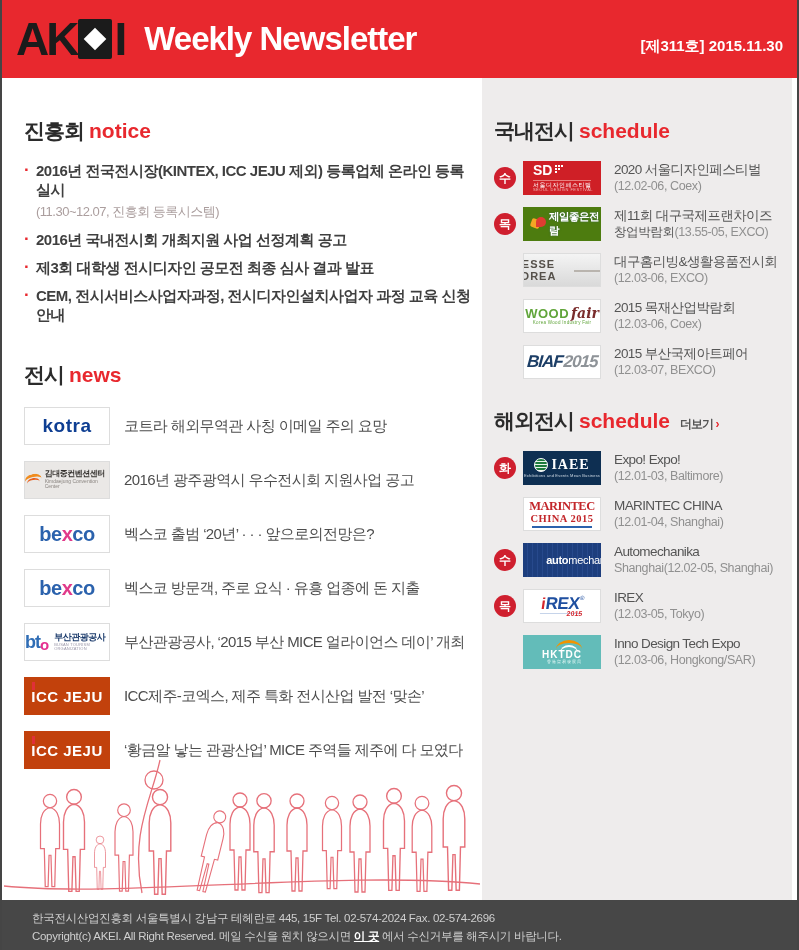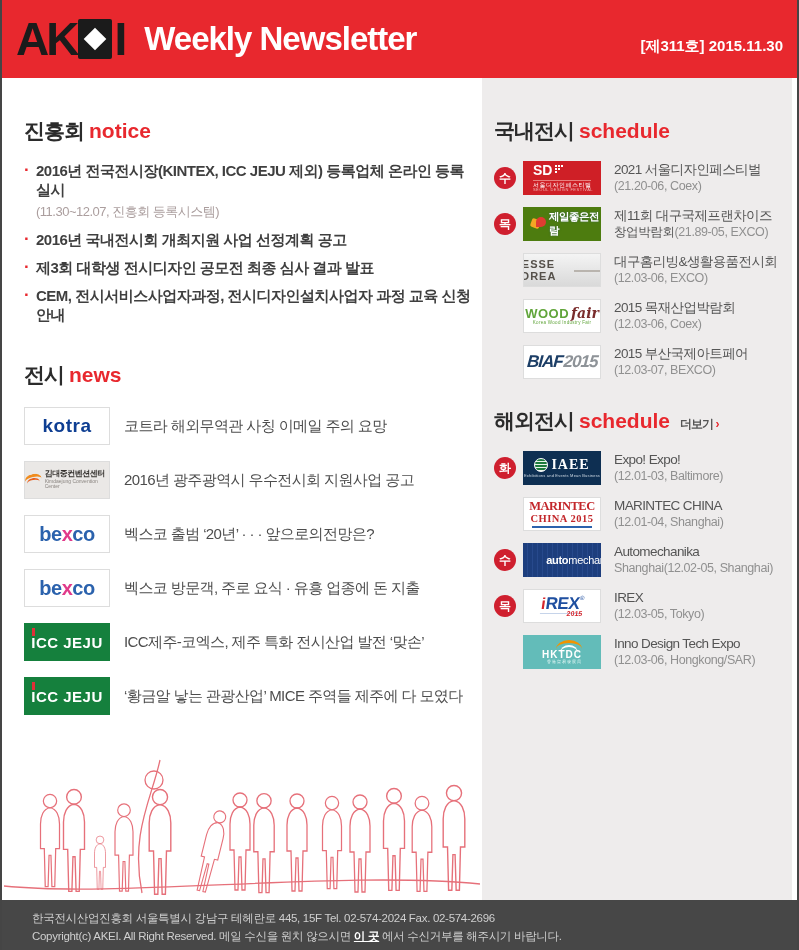--- a/index.html
+++ b/index.html
@@ -54,21 +54,21 @@
   .gj-txt { display:flex; flex-direction:column; line-height:1.1; }
   .gj-name { font-size:8px; font-weight:bold; color:#33302d; letter-spacing:-0.5px; }
   .gj-sub { font-size:5px; color:#8a8580; }
   .bexco-txt { font-weight:bold; font-size:20px; letter-spacing:-0.5px; color:#2b62ad; }
   .bexco-x { color:#e13a8a; }
   .bto-bt { font-weight:900; font-size:18px; color:#2f6db5; letter-spacing:-1px; }
   .bto-o { font-weight:900; font-size:15px; color:#e5308f; vertical-align:-2px; }
   .bto-txt { margin-left:5px; display:flex; flex-direction:column; line-height:1.1; }
   .bto-name { font-size:9px; font-weight:bold; color:#1a3a6b; letter-spacing:-0.5px; }
   .bto-sub { font-size:4px; color:#9a96a8; letter-spacing:0.2px; }
-  .icc-box { background:#15803d; border:none; position:relative; }
+  .icc-box { background:#c2410c; border:none; position:relative; }
   .icc-txt { color:#fff; font-weight:bold; font-size:15px; letter-spacing:0.5px; position:relative; }
   .icc-txt::before { content:""; position:absolute; left:1px; top:-6px; width:3px; height:8px; background:#e03038; }
 
   
   .sched-list { margin-top:16px; }
   .s-row { display:flex; align-items:center; margin-bottom:12px; cursor:pointer; }
   .day-slot { width:22px; height:22px; margin-right:7px; flex-shrink:0; }
   .day-circle { width:22px; height:22px; border-radius:50%; background:#cf1f2e; color:#fff;
                 font-size:12px; font-weight:bold; display:flex; align-items:center; justify-content:center; }
   .s-logo { width:78px; height:34px; background:#fff; border:1px solid #ddd; flex-shrink:0;
@@ -210,20 +210,30 @@
         <div class="news-text">벡스코 출범 ‘20년’ · · · 앞으로의전망은?</div>
       </div>
 
       <div class="news-row">
         <div class="logo-box">
           <span class="bexco-txt"><span>be</span><span class="bexco-x">x</span><span>co</span></span>
         </div>
         <div class="news-text">벡스코 방문객, 주로 요식 · 유흥 업종에 돈 지출</div>
       </div>
 
+      <div class="news-row">
+        <div class="logo-box">
+          <span><span class="bto-bt">bt</span><span class="bto-o">o</span></span>
+          <span class="bto-txt">
+            <span class="bto-name">부산관광공사</span>
+            <span class="bto-sub">BUSAN TOURISM ORGANIZATION</span>
+          </span>
+        </div>
+        <div class="news-text">부산관광공사, ‘2015 부산 MICE 얼라이언스 데이’ 개최</div>
+      </div>
 
       <div class="news-row">
         <div class="logo-box icc-box">
           <span class="icc-txt">ICC JEJU</span>
         </div>
         <div class="news-text">ICC제주-코엑스, 제주 특화 전시산업 발전 ‘맞손’</div>
       </div>
 
       <div class="news-row">
         <div class="logo-box icc-box">
@@ -248,36 +258,36 @@
             <div class="day-circle">수</div>
           </div>
         <div class="s-logo sd-box">
           <div class="sd-inner">
             <span class="sd-main"><span>SD</span><span class="sd-dots"></span></span>
             <span class="sd-l1">서울디자인페스티벌</span>
             <span class="sd-l2">SEOUL DESIGN FESTIVAL</span>
           </div>
         </div>
         <div class="s-text">
-          <div class="s-title">2021 서울디자인페스티벌</div>
-          <div class="s-sub"><span class="s-prefix"></span><span>(21.20-06, Coex)</span></div>
+          <div class="s-title">2020 서울디자인페스티벌</div>
+          <div class="s-sub"><span class="s-prefix"></span><span>(12.02-06, Coex)</span></div>
         </div>
       </div>
 
       <div class="s-row">
         <div class="day-slot">
             <div class="day-circle">목</div>
           </div>
         <div class="s-logo jeil-box">
           <span class="jeil-flower"></span>
           <span class="jeil-txt">제일좋은전람</span>
         </div>
         <div class="s-text">
           <div class="s-title">제11회 대구국제프랜차이즈</div>
-          <div class="s-sub"><span class="s-prefix">창업박람회</span><span>(21.89-05, EXCO)</span></div>
+          <div class="s-sub"><span class="s-prefix">창업박람회</span><span>(13.55-05, EXCO)</span></div>
         </div>
       </div>
 
       <div class="s-row">
         <div class="day-slot"></div>
         <div class="s-logo messe-box">
           <div class="messe-inner">
             <span class="messe-txt">MESSE KOREA</span>
             <span class="messe-bar"></span>
           </div>

